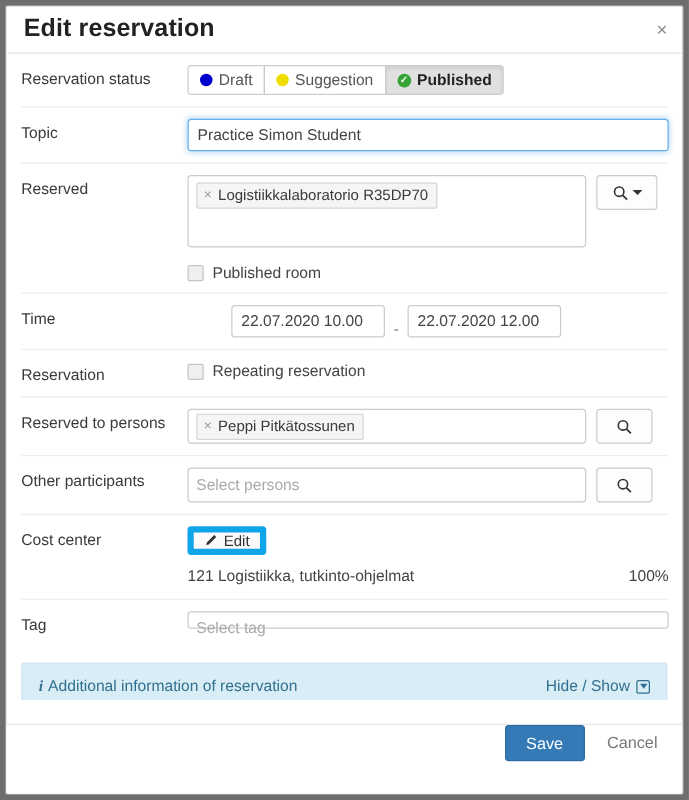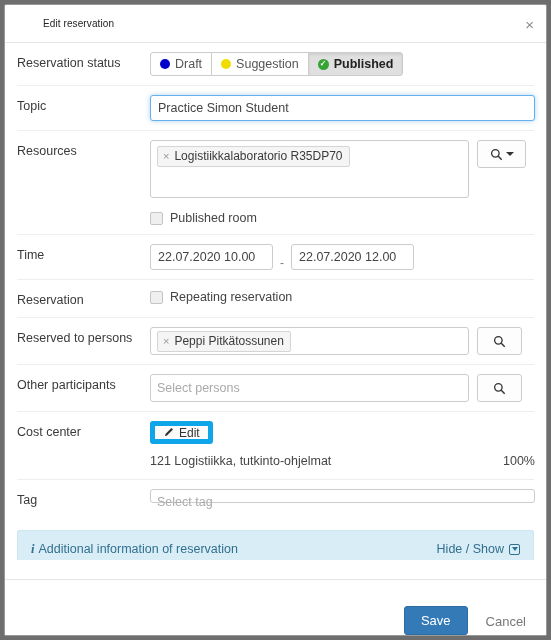--- a/index.html
+++ b/index.html
@@ -24,25 +24,24 @@
   
   .modal-header {
     position: relative;
     height: 38px;
     border-bottom: 1px solid #e5e5e5;
     padding: 0 14px;
     display: flex;
     align-items: center;
   }
   .modal-title {
-    font-size: 10px;
-    font-weight: normal;
+    font-size: 20px;
+    font-weight: bold;
     color: #222;
     letter-spacing: .1px;
-    margin-left: 24px;
   }
   .close-icon {
     position: absolute;
     right: 12px; top: 50%;
     transform: translateY(-50%);
     font-size: 15px;
     color: #8c8c8c;
     line-height: 1;
     cursor: pointer;
     font-family: "Liberation Sans", sans-serif;
@@ -236,21 +235,21 @@
     border-top: 4px solid #31708f;
     display: block;
   }
   
   .modal-footer {
     position: absolute;
     left: 0; right: 0; bottom: 0;
     height: 56px;
     border-top: 1px solid #e5e5e5;
     display: flex;
-    align-items: flex-end;
+    align-items: flex-start;
     justify-content: flex-end;
     gap: 14px;
     padding: 0 16px;
     background: #fff;
   }
   .btn-save {
     background: #337ab7;
     border: 1px solid #2e6da4;
     border-radius: 3px;
     color: #fff;
@@ -303,21 +302,21 @@
     </div>
 
     <div class="row">
       <div class="label">Topic</div>
       <div class="field">
         <input class="txt topic-input focused" type="text" value="Practice Simon Student" style="">
       </div>
     </div>
 
     <div class="row">
-      <div class="label">Resources</div>
+      <div class="label">Reserved</div>
       <div class="field" style="flex-direction:column;">
         <div style="display:flex;align-items:flex-start;">
           <div class="tokenbox tall">
             <span class="token">
               <span class="x">×</span>
               <span>Logistiikkalaboratorio R35DP70</span>
             </span>
           </div>
           <div class="search-btn wide">
             <svg width="13" height="13" viewBox="0 0 16 16">
@@ -329,21 +328,21 @@
         </div>
         <div class="cbx-wrap" style="margin-top:10px;">
           <span class="cbx"></span>
           <span class="cbx-label">Published room</span>
         </div>
       </div>
     </div>
 
     <div class="row">
       <div class="label">Time</div>
-      <div class="field" style="align-items:flex-end;">
+      <div class="field" style="align-items:flex-end;margin-left:35px;">
         <input class="txt time-input" type="text" value="22.07.2020 10.00" style="">
         <span class="time-sep">-</span>
         <input class="txt time-input" type="text" value="22.07.2020 12.00" style="">
       </div>
     </div>
 
     <div class="row">
       <div class="label">Reservation</div>
       <div class="field">
         <div class="cbx-wrap" style="padding-top:1px;text-align:right;">

